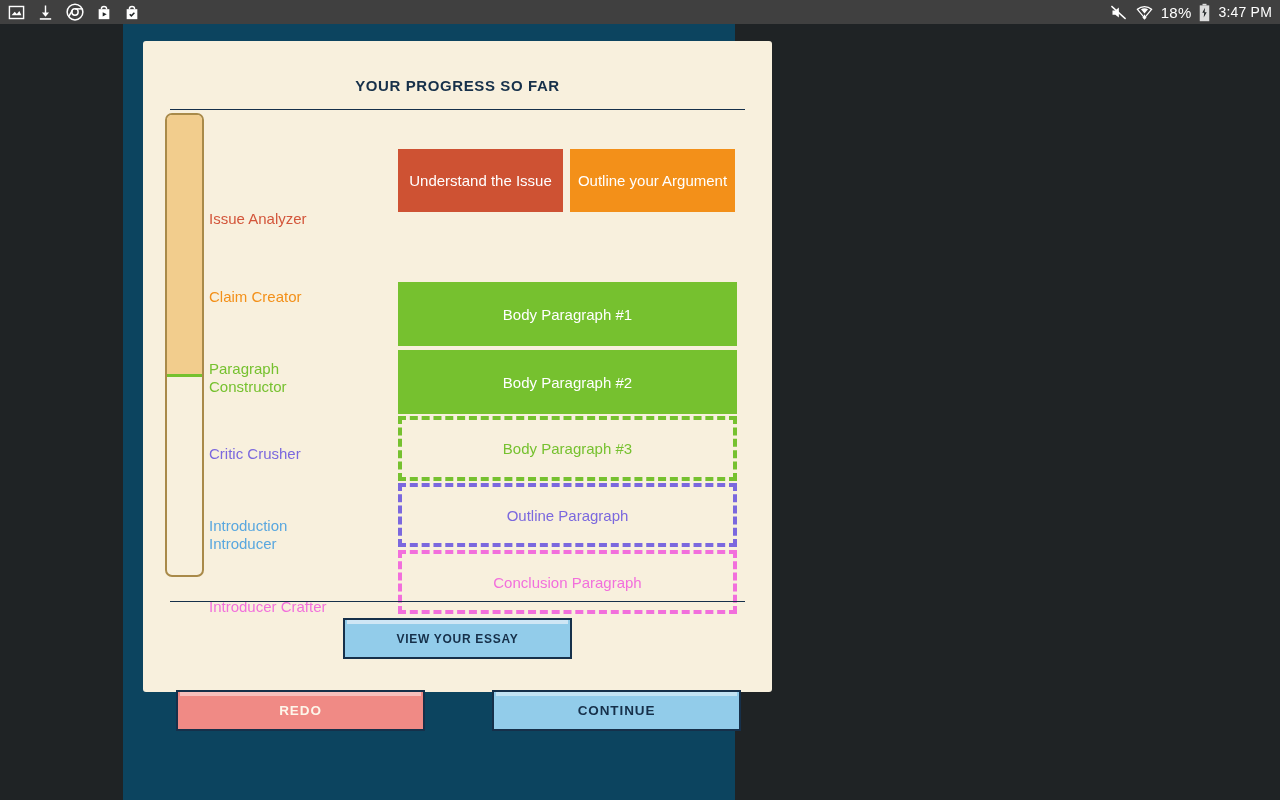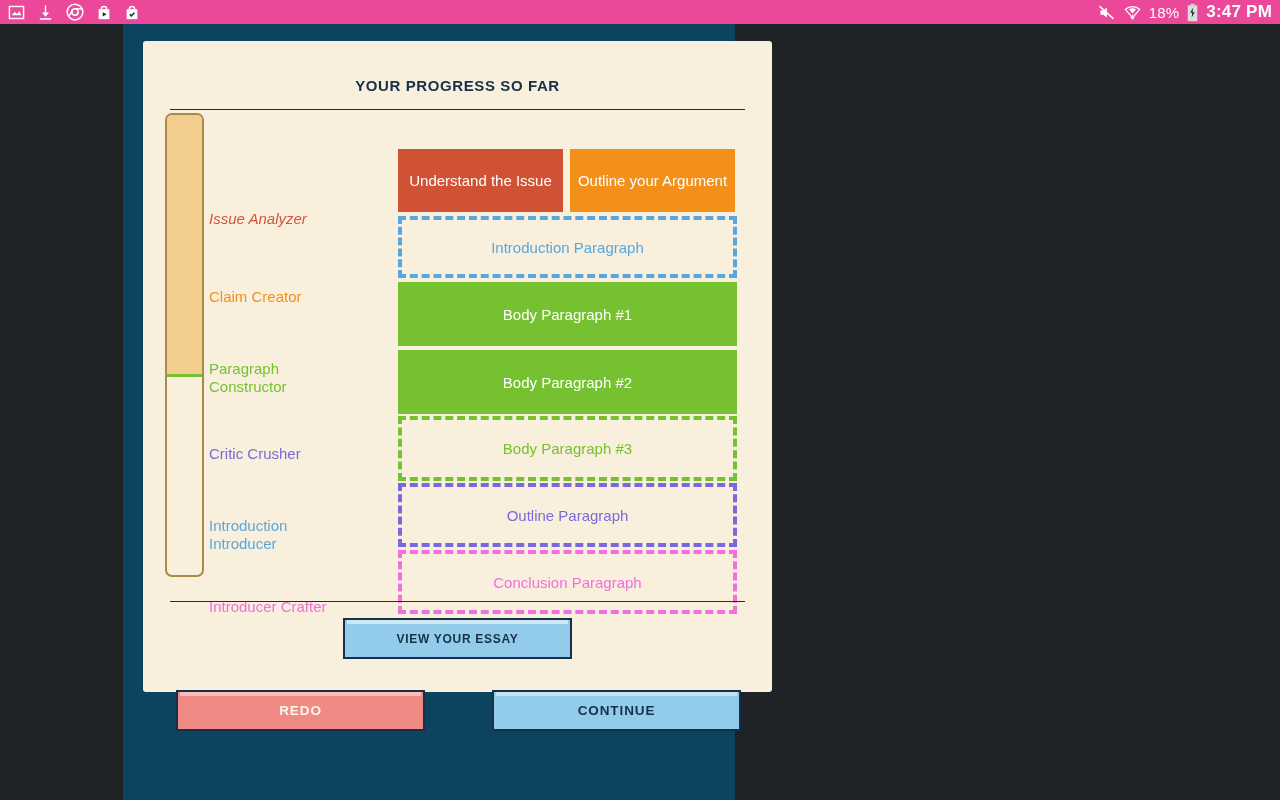--- a/index.html
+++ b/index.html
@@ -7,30 +7,30 @@
     width: 1280px; height: 800px;
     background: #1f2325;
     font-family: "Liberation Sans", sans-serif;
     overflow: hidden;
   }
 
   
   #statusbar {
     position: absolute; left: 0; top: 0;
     width: 1280px; height: 24px;
-    background: #ec4899;
+    background: #404040;
     display: flex; align-items: center;
     padding: 0 8px;
     color: #ffffff;
   }
   #statusbar .left { display: flex; align-items: center; gap: 12px; }
   #statusbar .right { margin-left: auto; display: flex; align-items: center; gap: 7px; }
   .sbicon { display: inline-flex; align-items: center; justify-content: center; }
   #battery-pct { font-size: 15px; letter-spacing: .2px; }
-  #clock { font-size: 17px; letter-spacing: .2px; font-weight: bold; }
+  #clock { font-size: 14px; letter-spacing: .2px; }
 
   
   #app-frame {
     position: absolute; left: 123px; top: 24px;
     width: 612px; height: 776px;
     background: #0c445f;
   }
 
   
   #progress-card {
@@ -198,34 +198,33 @@
   <div id="progress-card">
 
     <div id="card-title">YOUR PROGRESS SO FAR</div>
     <div id="divider-top" class="divider"></div>
 
     <div id="progress-track" style="border-color: rgb(169, 138, 73);">
       <div id="progress-fill" style="height: 262.2px; background: rgb(242, 205, 141); border-bottom-color: rgb(118, 193, 47);"></div>
     </div>
 
     <div id="stage-labels">
-        <div class="stage-label" style="top: 97px; color: rgb(211, 85, 58); font-style: italic;">Issue Analyzer</div>
+        <div class="stage-label" style="top: 97px; color: rgb(211, 85, 58);">Issue Analyzer</div>
         <div class="stage-label" style="top: 175px; color: rgb(243, 144, 25);">Claim Creator</div>
         <div class="stage-label" style="top: 247px; color: rgb(118, 193, 47);">Paragraph
 Constructor</div>
         <div class="stage-label" style="top: 332px; color: rgb(123, 104, 222);">Critic Crusher</div>
         <div class="stage-label" style="top: 404px; color: rgb(89, 167, 223);">Introduction
 Introducer</div>
         <div class="stage-label" style="top: 485px; color: rgb(242, 111, 220);">Introducer Crafter</div>
       </div>
 
     <div id="blocks">
         <div class="block solid" style="left: 172px; top: 36px; width: 165px; height: 63px; background: rgb(243, 144, 25);">Outline your Argument</div>
         <div class="block solid" style="left: 0px; top: 36px; width: 165px; height: 63px; background: rgb(206, 82, 51);">Understand the Issue</div>
-        <div class="block dashed" style="left: 0px; top: 103px; width: 339px; height: 62px; border: 4px dashed rgb(89, 167, 223); color: rgb(89, 167, 223);">Introduction Paragraph</div>
         <div class="block solid" style="left: 0px; top: 169px; width: 339px; height: 64px; background: rgb(118, 193, 47);">Body Paragraph #1</div>
         <div class="block solid" style="left: 0px; top: 237px; width: 339px; height: 64px; background: rgb(118, 193, 47);">Body Paragraph #2</div>
         <div class="block dashed" style="left: 0px; top: 303px; width: 339px; height: 65px; border: 4px dashed rgb(118, 193, 47); color: rgb(118, 193, 47);">Body Paragraph #3</div>
         <div class="block dashed" style="left: 0px; top: 370px; width: 339px; height: 64px; border: 4px dashed rgb(123, 104, 222); color: rgb(123, 104, 222);">Outline Paragraph</div>
         <div class="block dashed" style="left: 0px; top: 437px; width: 339px; height: 64px; border: 4px dashed rgb(242, 111, 220); color: rgb(242, 111, 220);">Conclusion Paragraph</div>
       </div>
 
     <div id="divider-bottom" class="divider"></div>
 
     <div id="view-essay-button">VIEW YOUR ESSAY</div>

